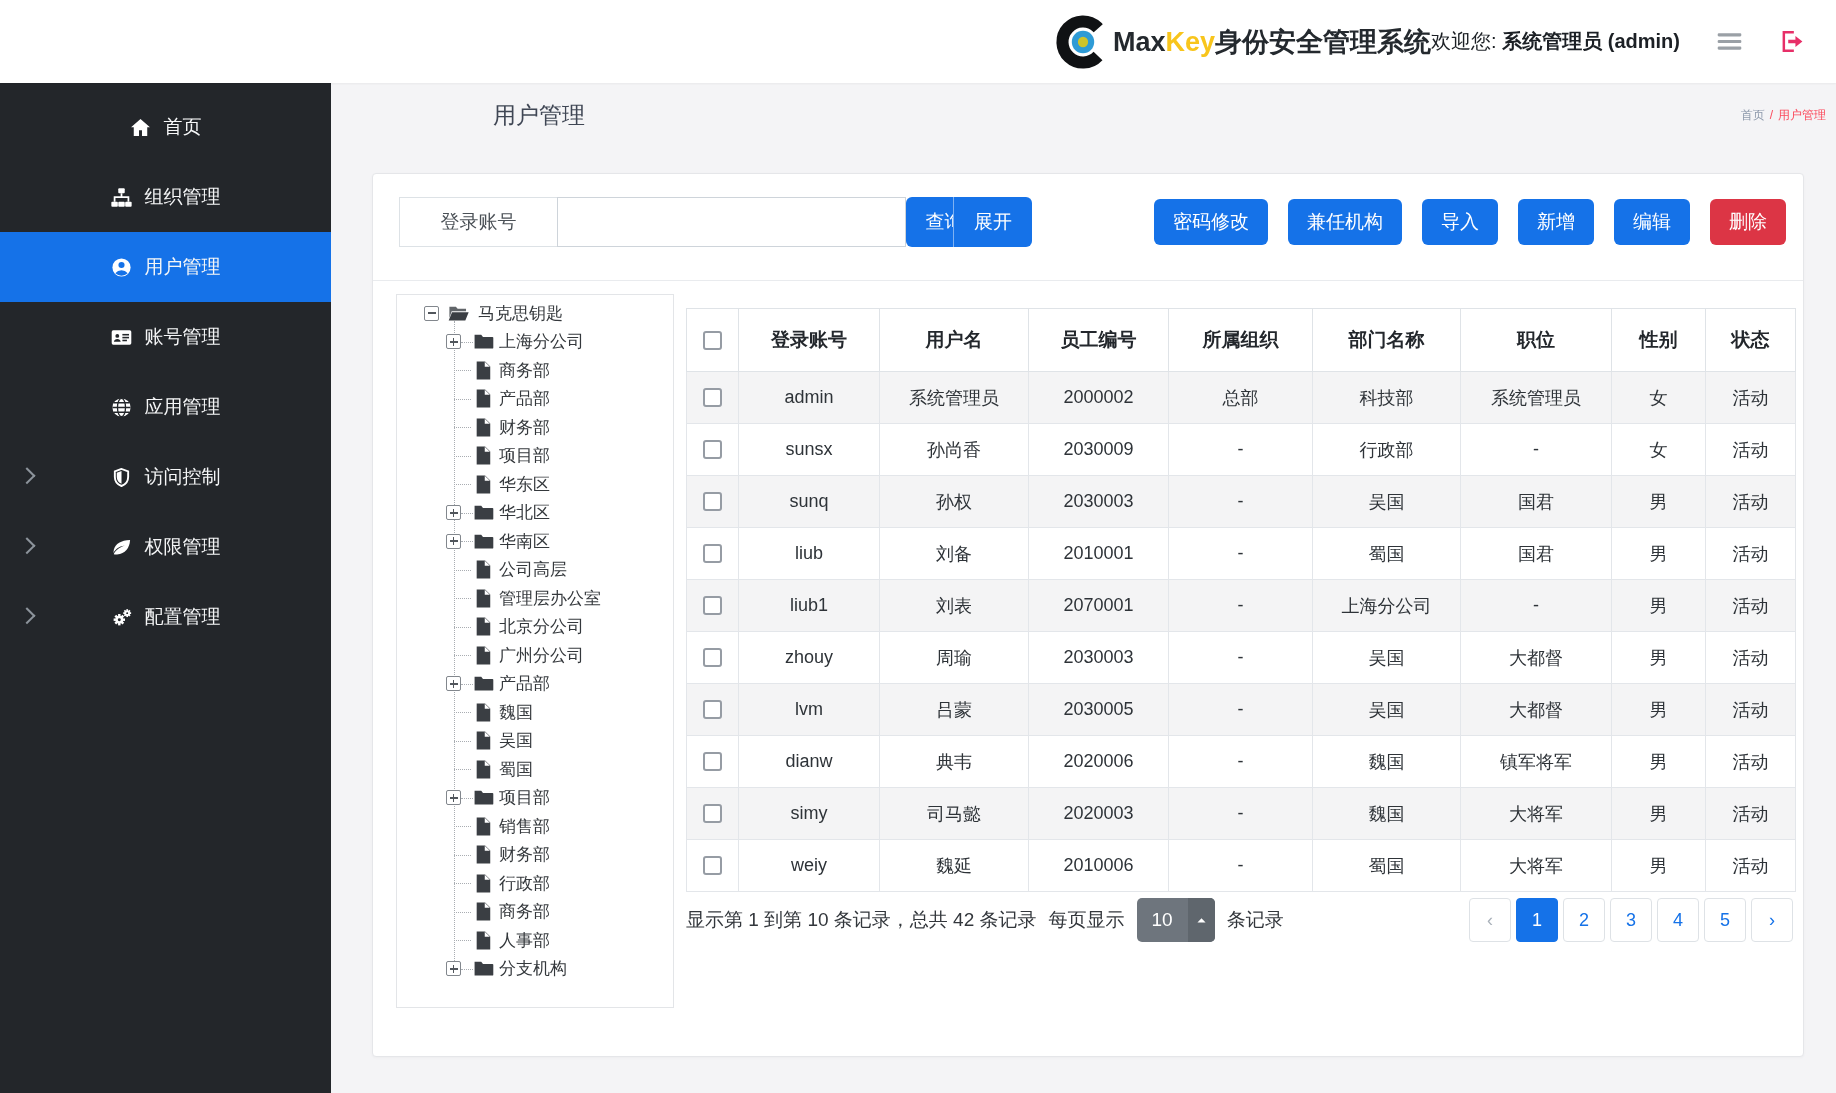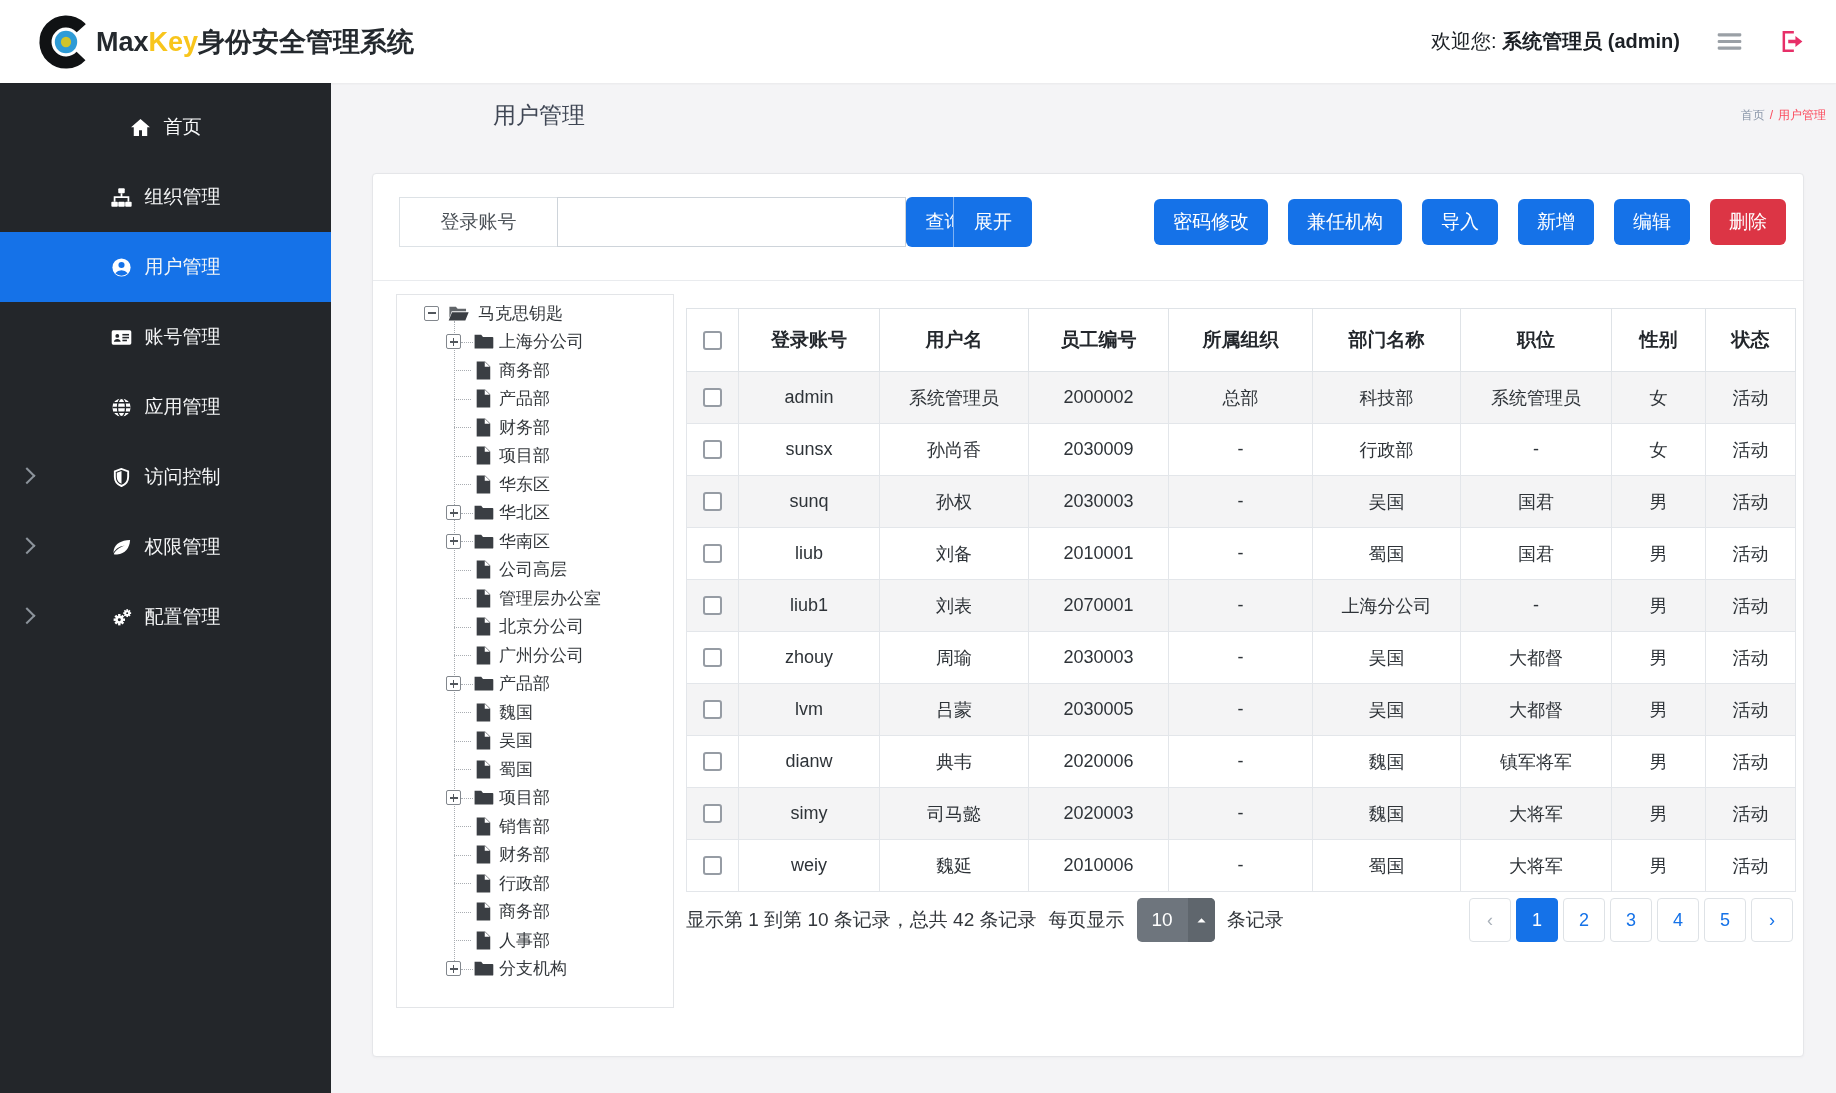--- a/index.html
+++ b/index.html
@@ -1,21 +1,21 @@
 <!DOCTYPE html>
 <html><head>
 <meta charset="utf-8">
 <style>
   html,body{margin:0;padding:0}
   body{width:1836px;height:1093px;position:relative;overflow:hidden;
        background:#f4f4f6;font-family:"Liberation Sans","DejaVu Sans",sans-serif}
 
   
   .app-header{position:absolute;top:0;left:0;width:100%;height:83px;background:#fff;
-    box-sizing:border-box;display:flex;align-items:center;justify-content:space-between;
+    box-sizing:border-box;display:flex;align-items:center;justify-content:flex-end;
     padding:0 30px 0 38px;z-index:6;box-shadow:0 1px 2px rgba(0,0,0,.05)}
   .brand{display:flex;align-items:center;gap:2px}
   .logo-mark svg{width:56px;height:56px;display:block}
   .brand-text{font-size:27px;font-weight:bold;color:#24292e;white-space:nowrap}
   .brand-text .key{color:#f8c51c}
   .header-right{display:flex;align-items:center;gap:36px}
   .welcome{font-size:20px;color:#1c2025;white-space:nowrap}
   .welcome b{font-weight:bold}
   .hd-ic{display:inline-flex;cursor:pointer}
   .hd-ic svg{width:27px;height:27px}

